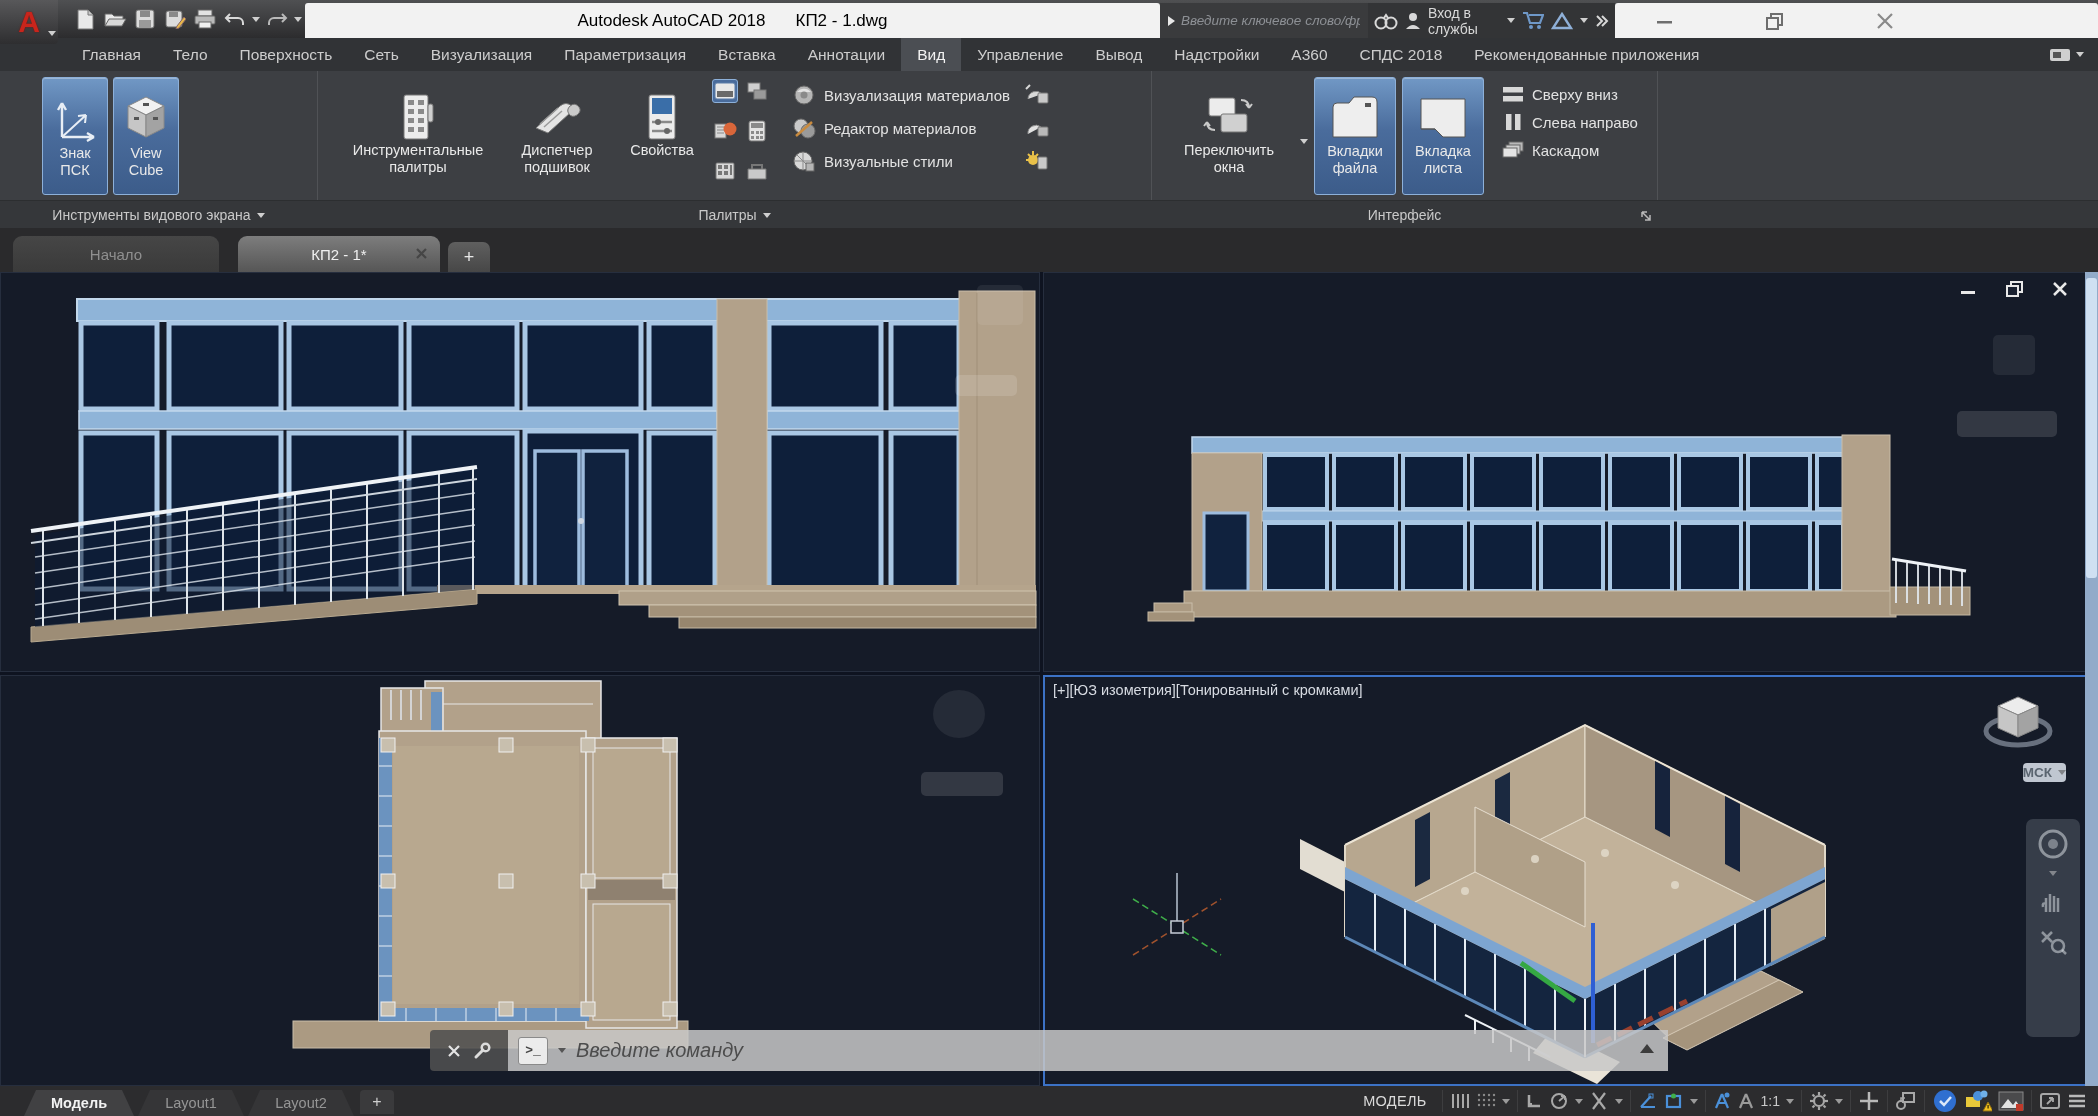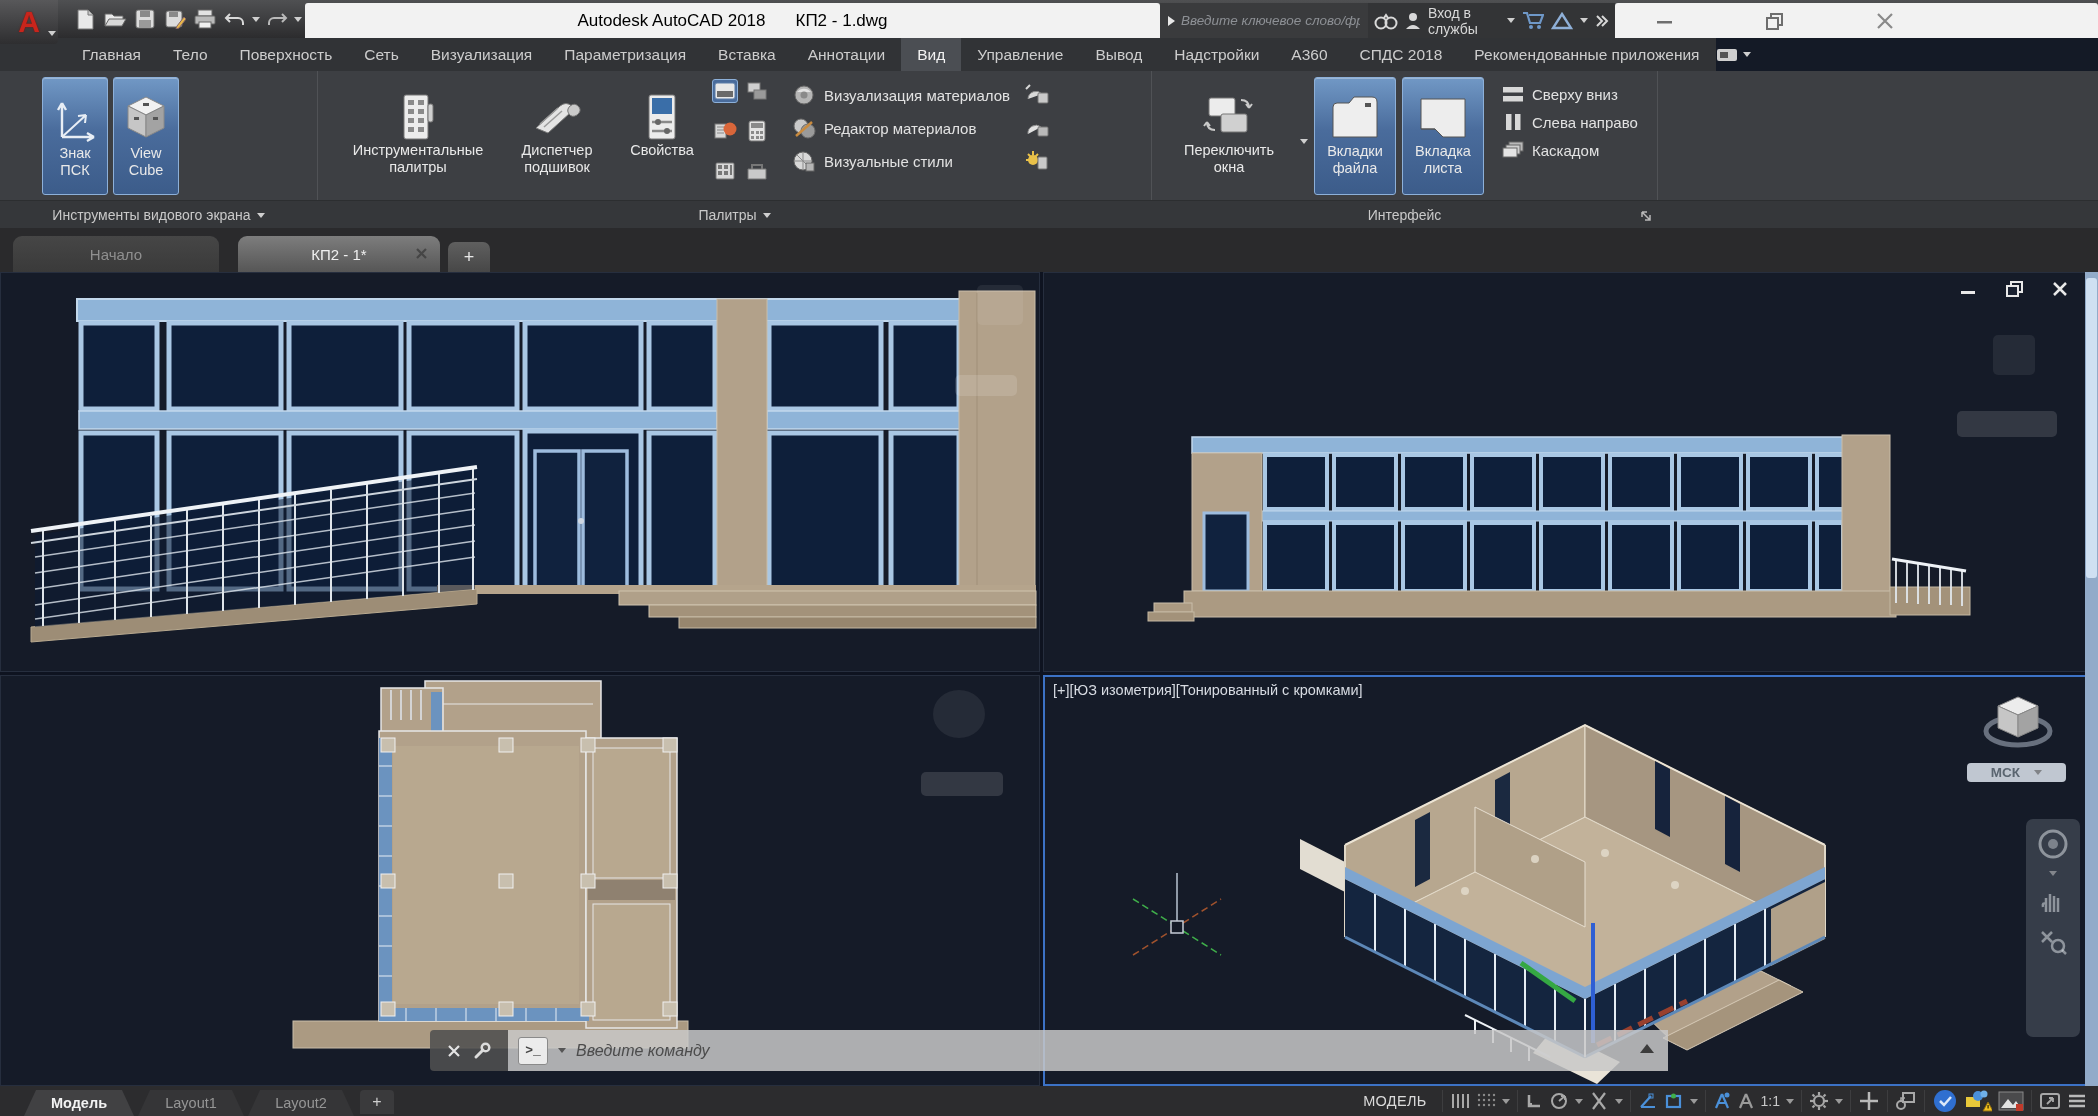--- a/index.html
+++ b/index.html
@@ -27,21 +27,21 @@
     background:#3a3b3d; display:flex; align-items:center; gap:6px; padding:0 8px; }
   .play-tri { width:0; height:0; border-top:5px solid transparent; border-bottom:5px solid transparent; border-left:7px solid #e8e8e8; }
   #search-zone .ph { font-style:italic; font-size:13.5px; color:#8d9095; white-space:nowrap; overflow:hidden; }
   #tb-icons { position:absolute; left:1368px; top:3px; width:247px; height:35px;
     background:#333436; display:flex; align-items:center; gap:7px; padding:0 6px; color:#d8d8d8; font-size:14px; }
   .win-btns { position:absolute; top:0; height:100%; display:flex; align-items:center; }
   #title-white-b .win-btns { left:40px; gap:88px; }
   .winglyph { width:22px; height:18px; position:relative; }
 
   
-  #ribbon-tabs { position:absolute; left:0; top:38px; width:1716px; height:33px;
+  #ribbon-tabs { position:absolute; left:0; top:38px; width:2098px; height:33px;
     background:#313336; display:flex; align-items:stretch; padding-left:66px; }
   .rtab { padding:0 16px; display:flex; align-items:center; color:#cdcdcd; font-size:15.5px; white-space:nowrap; }
   .rtab.active { background:#4b4e53; color:#f2f2f2; }
   #ribbon-collapse { margin-left:auto; margin-right:14px; display:flex; align-items:center; gap:5px; }
 
   
   #ribbon { position:absolute; left:0; top:71px; width:2098px; height:157px; background:#3d3f43; }
   #ribbon::after { content:""; position:absolute; left:0; right:0; bottom:0; height:27px; background:#35373a; border-top:1px solid #2c2e30; }
   .panel { position:absolute; top:0; height:157px; border-right:1px solid #505256; }
   .panel-label { position:absolute; bottom:3px; left:0; right:0; height:20px; z-index:2;
@@ -77,38 +77,38 @@
   #vp-bl { left:0; top:403px; width:1040px; height:411px; }
   #vp-br { left:1043px; top:403px; width:1055px; height:411px; border:2px solid #3c72c6; }
   #vp-label { position:absolute; left:8px; top:5px; color:#d7dbe2; font-size:14.5px; }
   .fade-box { position:absolute; background:rgba(255,255,255,.07); border-radius:5px; }
   .fade-pill { position:absolute; background:rgba(255,255,255,.13); border-radius:5px; }
   .mdi-controls { position:absolute; right:28px; top:8px; display:flex; gap:26px; z-index:4; }
 
   
   #viewcube { position:absolute; right:42px; top:14px; }
   #wcs-pill { position:absolute; right:30px; top:86px; background:rgba(222,229,238,.85);
-    border-radius:4px; padding:2px 24px; font-size:13.5px; font-weight:bold; color:#5a6570;
-    display:flex; align-items:center; gap:14px; }
+    border-radius:4px; padding:2px 0; font-size:13.5px; font-weight:bold; color:#5a6570;
+    display:flex; align-items:center; gap:6px; }
   #navbar { position:absolute; right:16px; top:142px; width:54px; height:218px;
     background:rgba(125,133,143,.32); border-radius:7px; display:flex; flex-direction:column;
     align-items:center; gap:10px; padding-top:8px; }
 
   #scrollbar-v { position:absolute; right:0; top:0; width:13px; height:814px; background:#92abc9; }
   #scrollbar-v .thumb { position:absolute; left:1px; right:1px; top:6px; height:300px; background:#cfe0f2; border-radius:3px; }
 
   
   #commandbar { position:absolute; left:430px; top:1030px; width:1238px; height:41px; display:flex; z-index:8; }
   #cmd-cap { width:78px; background:rgba(80,80,80,.88); border-radius:4px 0 0 4px;
     display:flex; align-items:center; justify-content:center; gap:12px; }
   #cmd-body { flex:1; background:rgba(200,200,200,.85); display:flex; align-items:center; gap:10px; padding:0 10px; position:relative; }
   #cmd-prompt { width:30px; height:28px; background:rgba(238,238,238,.95); border:1px solid #8a8a8a; border-radius:3px;
     display:flex; align-items:center; justify-content:center; font-family:"Liberation Mono","DejaVu Sans Mono",monospace;
     font-size:13px; font-weight:bold; color:#444; }
-  #cmd-text { font-style:italic; font-size:16px; color:#4c4c4c; }
+  #cmd-text { font-style:italic; font-size:20px; color:#4c4c4c; }
   #cmd-up { position:absolute; right:14px; top:14px; width:0; height:0;
     border-left:7px solid transparent; border-right:7px solid transparent; border-bottom:9px solid #3c3c3c; }
 
   
   #statusbar { position:absolute; left:0; top:1086px; width:2098px; height:30px; background:#2c2c2e;
     display:flex; align-items:center; }
   .ltab { position:absolute; bottom:0; height:26px; display:flex; align-items:center; justify-content:center;
     clip-path:polygon(12px 0, calc(100% - 12px) 0, 100% 100%, 0 100%); font-size:14.5px; }
   #ltab-model { left:24px; width:110px; background:#414143; color:#f2f2f2; font-weight:bold; }
   #ltab-l1 { left:138px; width:106px; background:#353537; color:#969696; }

